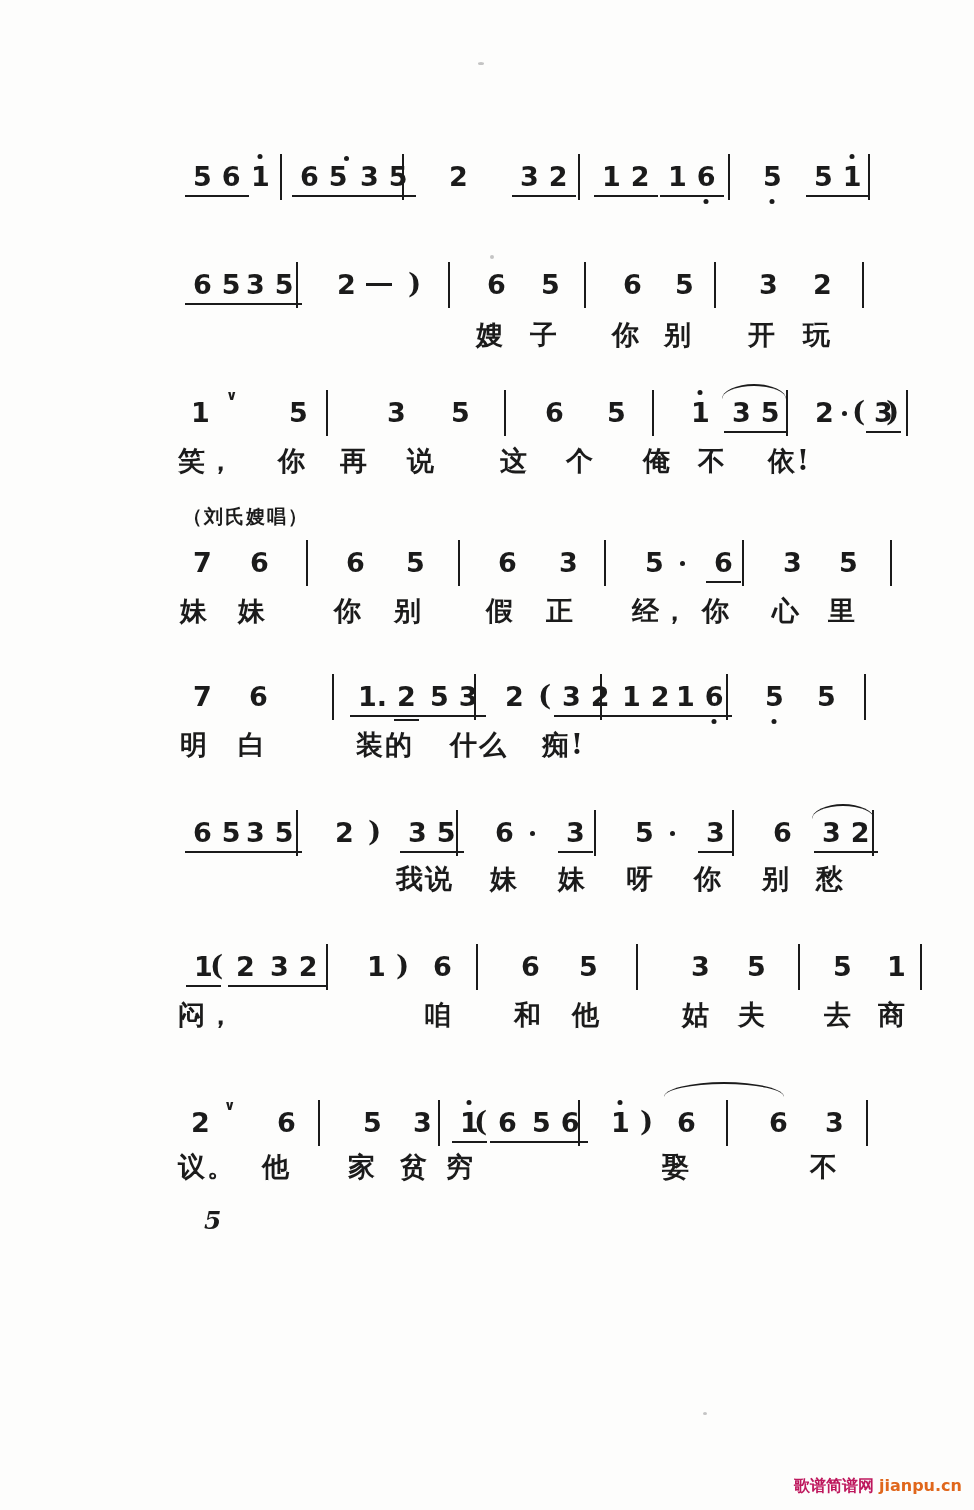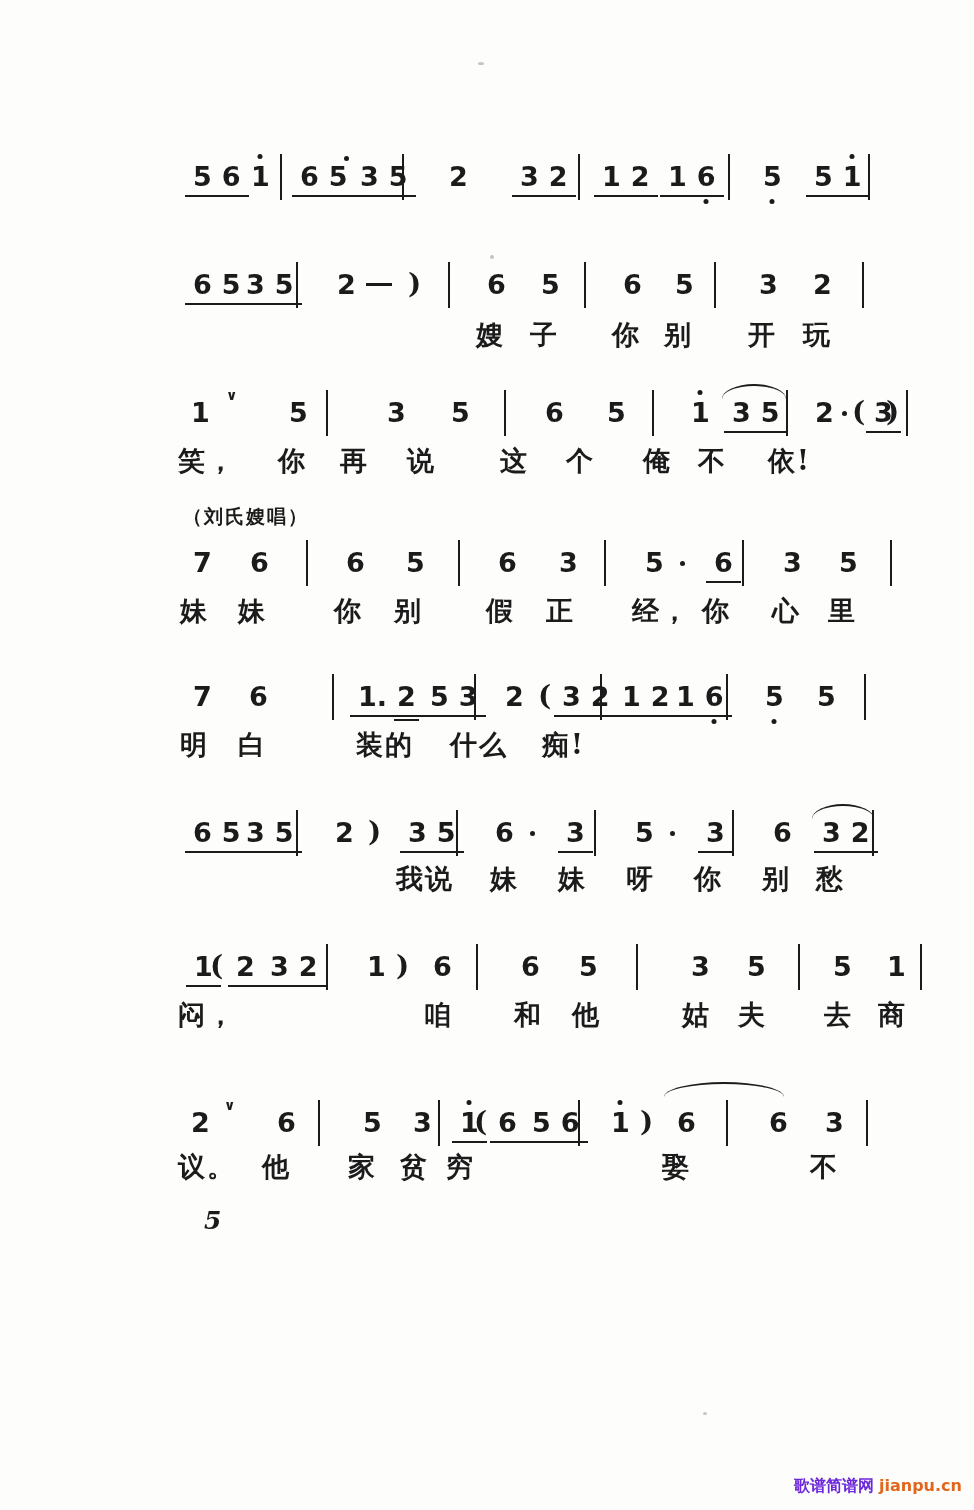--- a/index.html
+++ b/index.html
@@ -413,19 +413,19 @@
       <div class="lyric" style="left: 446px; top: 1152px;">穷</div>
       <div class="lyric" style="left: 662px; top: 1152px;">娶</div>
       <div class="lyric" style="left: 810px; top: 1152px;">不</div>
     </div>
 
   <div class="speaker-label">（刘氏嫂唱）</div>
 
   <div class="page-number">5</div>
 
   <div class="watermark">
-    <span class="wm-name" style="color: #6d28d9;">歌谱简谱网</span><span class="wm-url" style="color: rgb(224, 103, 28);">jianpu.cn</span>
+    <span class="wm-name" style="color: #be185d;">歌谱简谱网</span><span class="wm-url" style="color: rgb(224, 103, 28);">jianpu.cn</span>
   </div>
 
   <div class="speck" style="left:478px;top:62px;width:6px;height:3px;"></div>
   <div class="speck" style="left:490px;top:255px;width:4px;height:4px;"></div>
   <div class="speck" style="left:703px;top:1412px;width:4px;height:3px;"></div>
 </div>
 
 </body></html>

